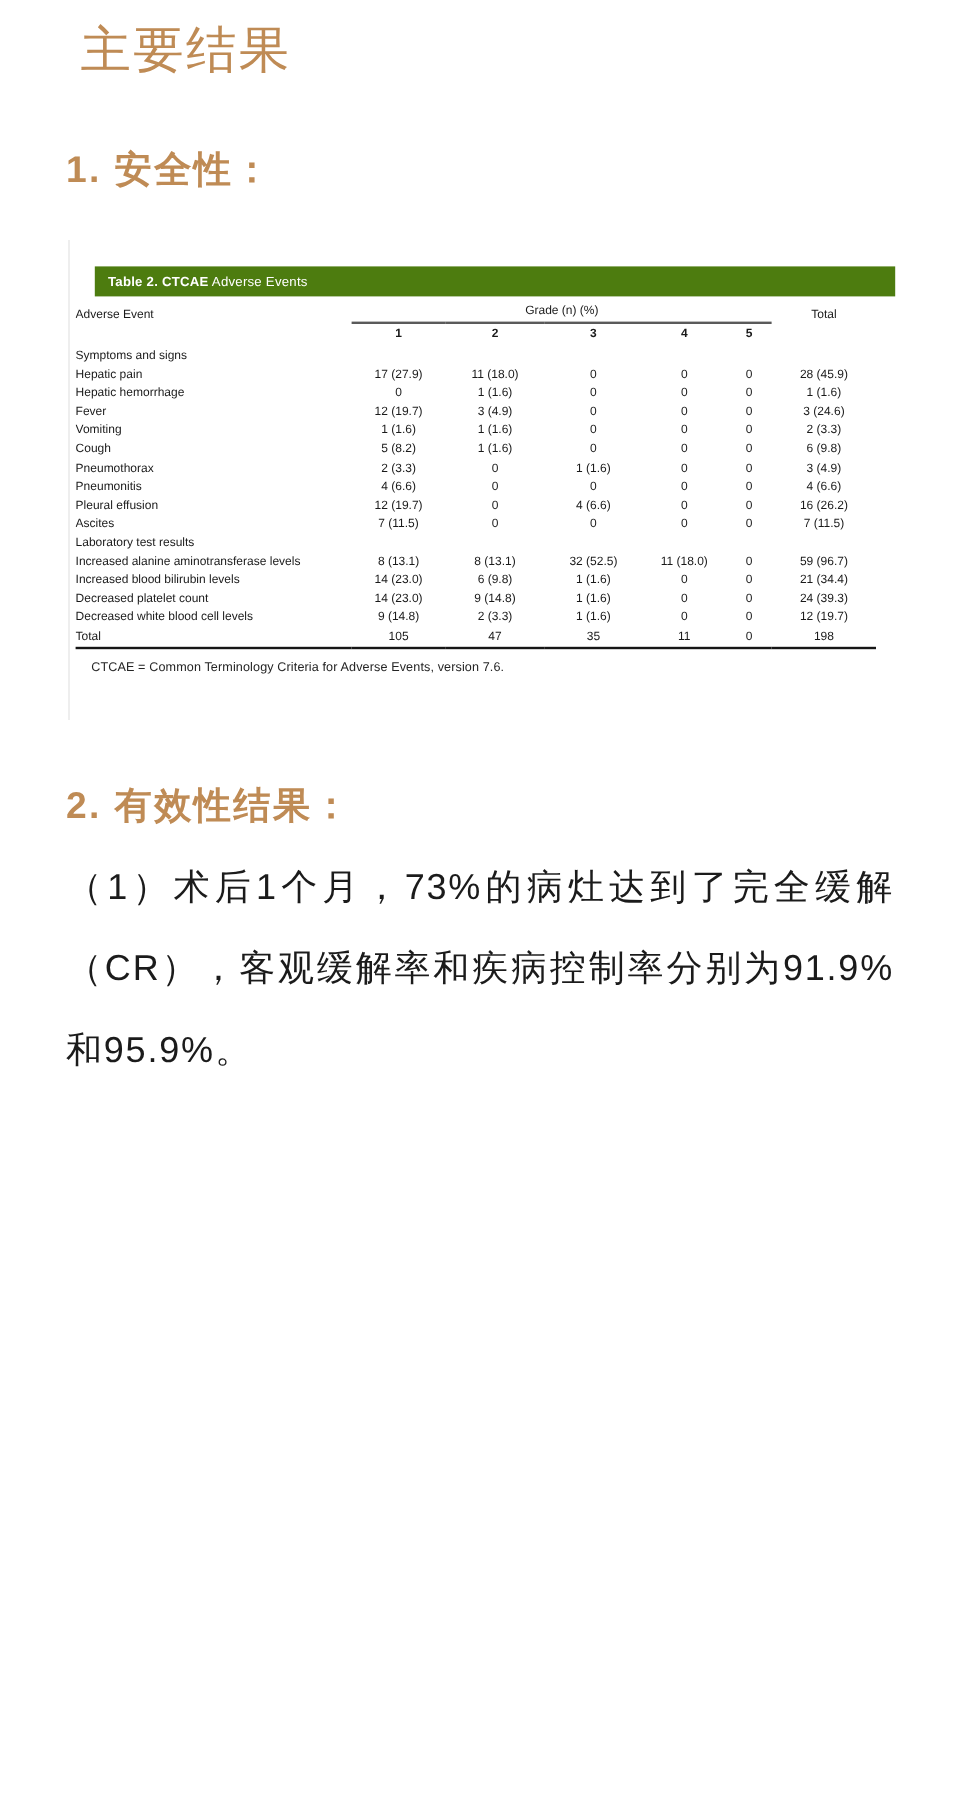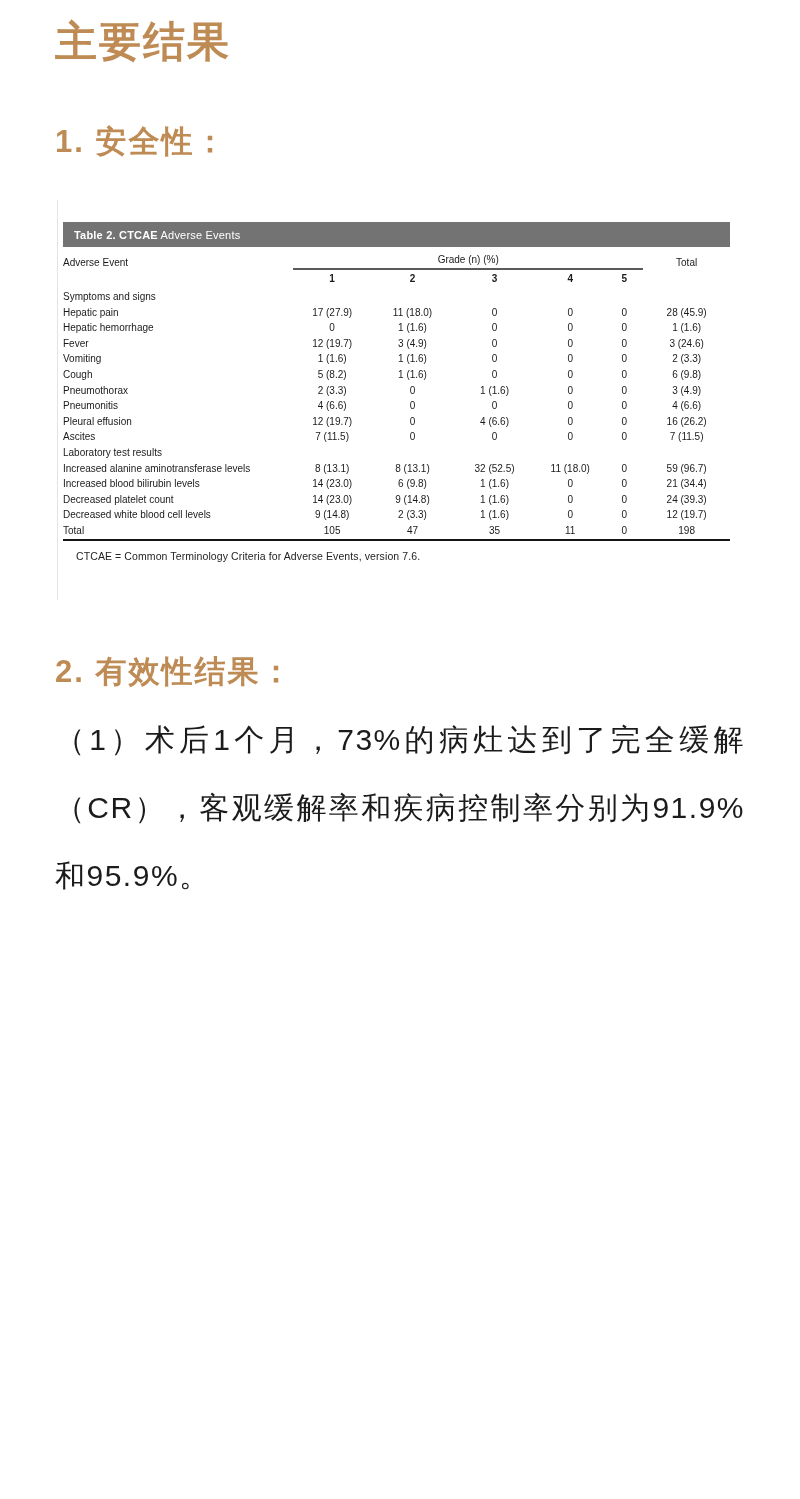--- a/index.html
+++ b/index.html
@@ -7,22 +7,22 @@
   html, body { background: #ffffff; }
   body {
     width: 800px; height: 1499px; overflow: hidden;
     font-family: "Liberation Sans", sans-serif;
     color: var(--ink);
   }
   .page { padding: 16px 55px 0 55px; }
 
   .main-title {
     font-family: "DejaVu Serif", serif;
-    font-size: 42px; font-weight: bold; color: var(--accent);
-    letter-spacing: 2px; line-height: 52px;
+    font-size: 42px; font-weight: normal; color: var(--accent);
+    letter-spacing: 2px; line-height: 52px; margin-left: 12px;
   }
   .section-heading {
     font-size: 31px; font-weight: bold; color: var(--accent);
     letter-spacing: 2px; line-height: 44px; margin-top: 52px;
   }
   .section-heading.second { margin-top: 50px; }
   .body-text {
     font-size: 30px; line-height: 69px; color: var(--ink);
     text-align: justify; letter-spacing: 1.5px; margin-top: 14px;
   }
@@ -34,23 +34,24 @@
     letter-spacing: 1px; line-height: 32px;
   }
 
   .table-figure {
     margin-top: 36px; margin-left: 2px;
     border-left: 1px solid #e3e3e3;
     padding: 22px 6px 0 5px;
     height: 400px; width: 686px;
   }
   .tbl-titlebar {
-    width: 667px; height: 25px; background: #737373; color: #ffffff;
+    width: 667px; height: 25px; background: #4d7c0f; color: #ffffff;
     font-size: 11px; line-height: 14px; padding: 6px 0 0 11px;
     letter-spacing: 0.2px;
+    margin-left: 16px;
   }
   .tbl-titlebar .bold { font-weight: bold; }
   table.ctcae {
     width: 667px; border-collapse: collapse; table-layout: fixed;
     font-size: 10px; color: #1a1a1a; margin-top: 7px;
   }
   table.ctcae th, table.ctcae td { white-space: nowrap; overflow: hidden; }
   thead th { font-weight: normal; font-size: 10px; }
   th.ev-h   { text-align: left;  vertical-align: top; padding-top: 3px; }
   th.grade-h{ text-align: center; border-bottom: 2px solid #5a5a5a; padding-bottom: 3px; }

